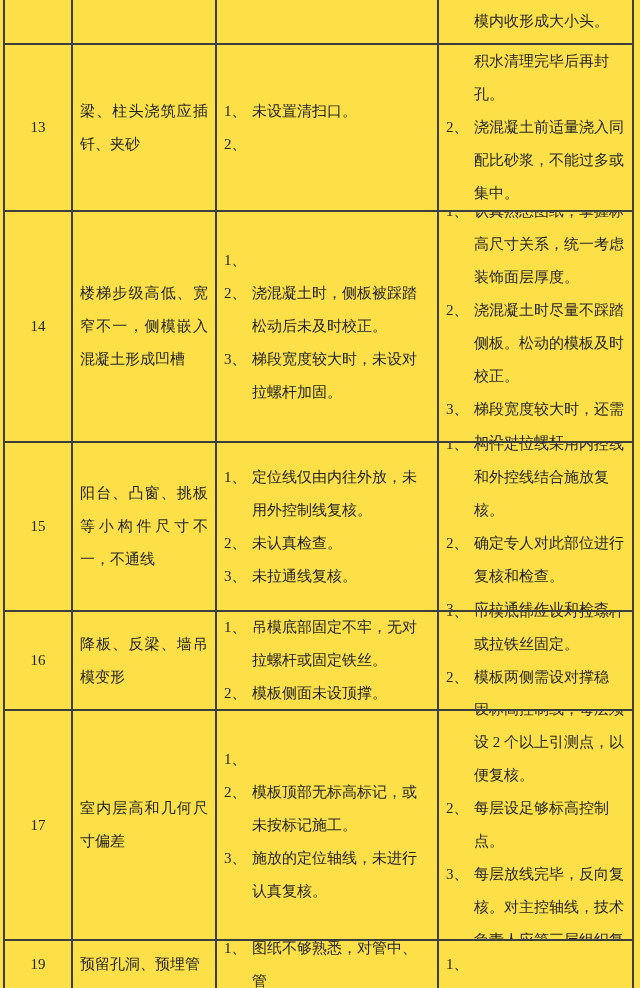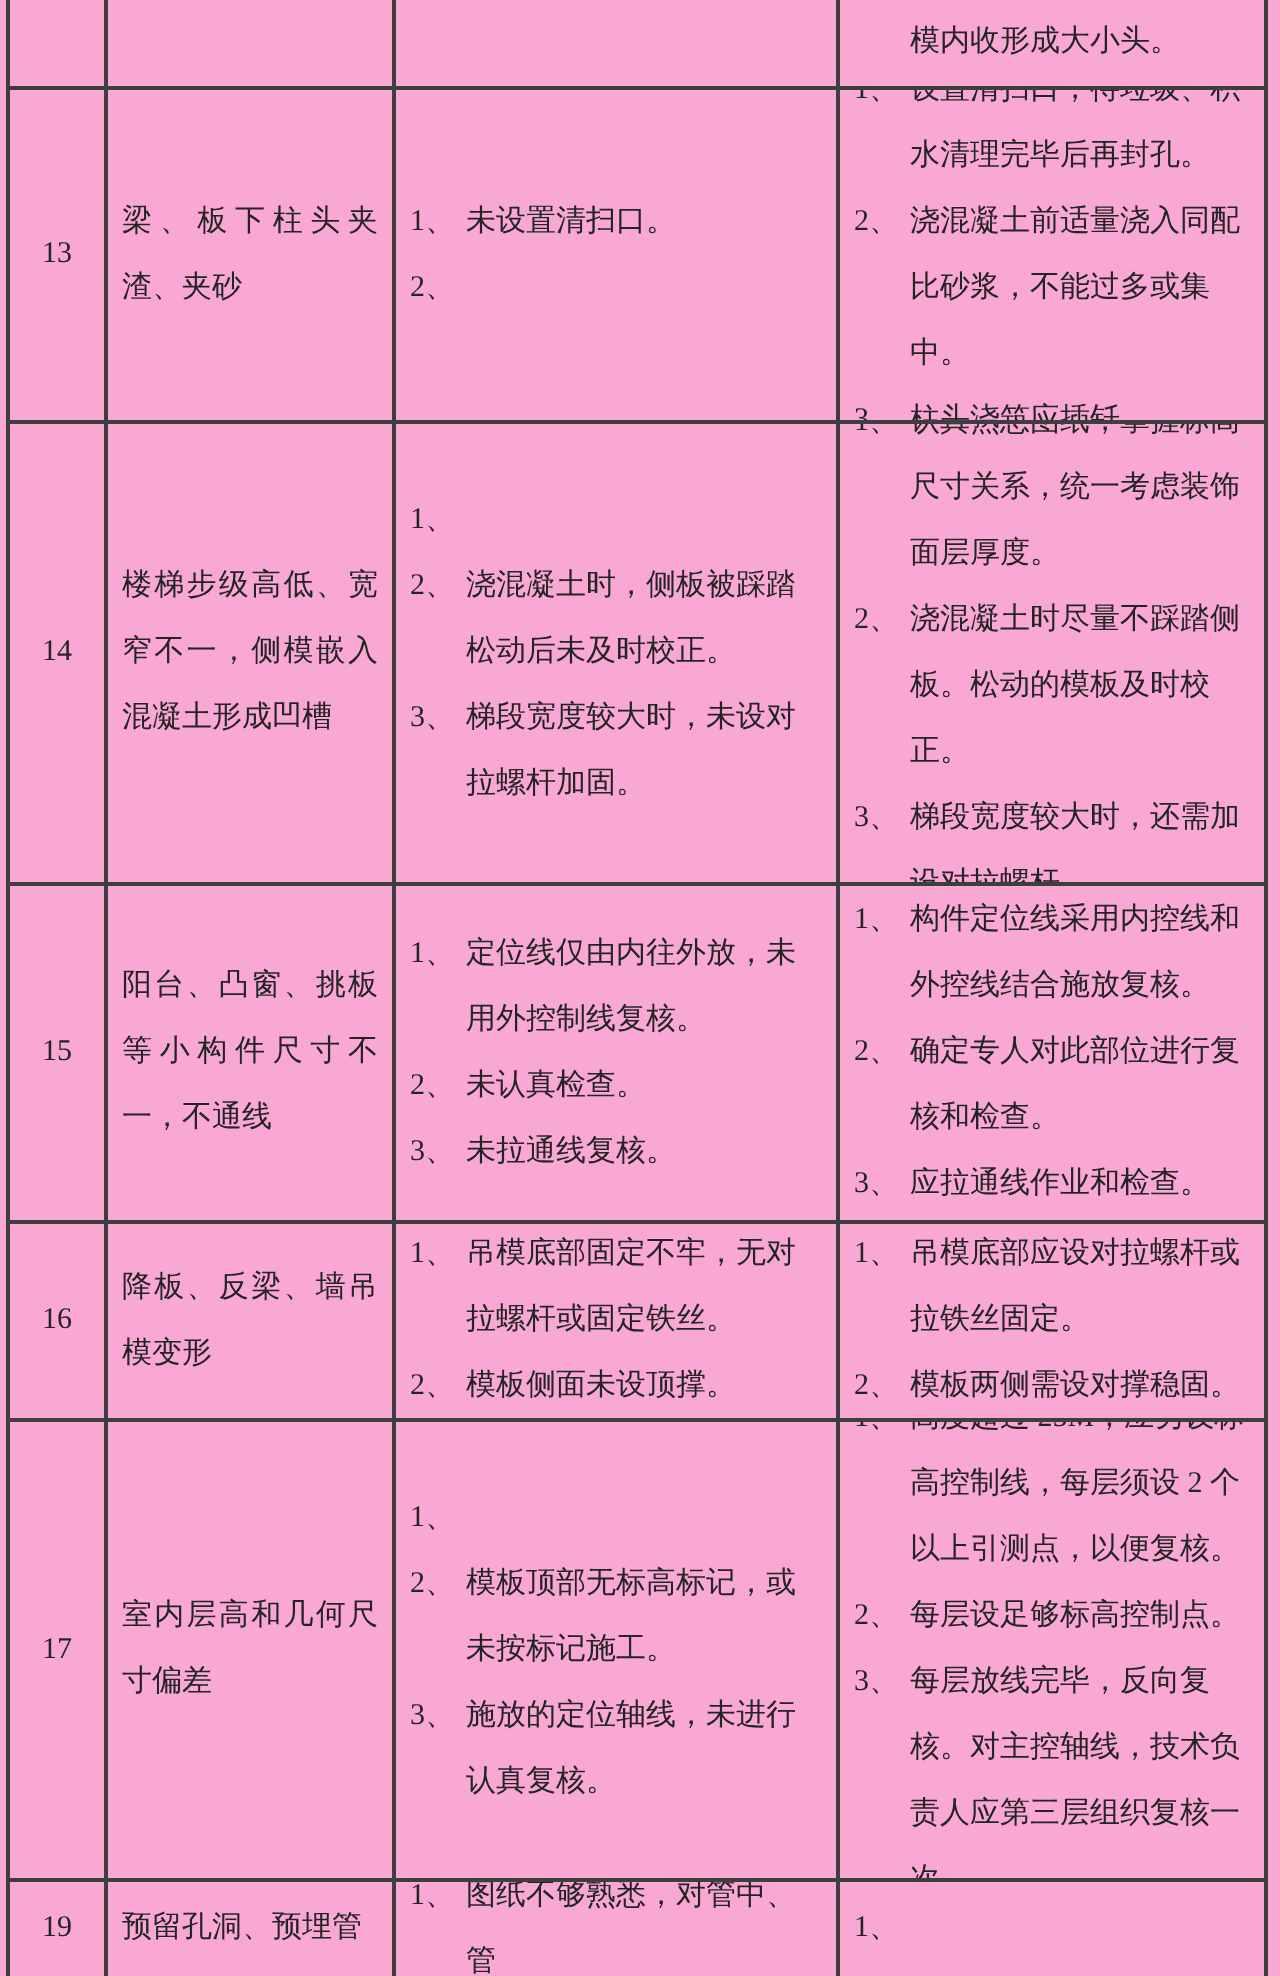--- a/index.html
+++ b/index.html
@@ -5,40 +5,40 @@
   html,body{margin:0;padding:0;}
   body{
     width:640px;height:988px;overflow:hidden;
     background:#f4f4f2;
     font-family:"Liberation Serif","DejaVu Serif",serif;
     color:#242424;
     position:relative;
   }
   .page{
     position:absolute;left:0;top:0;width:640px;height:988px;
-    background:#f9a8d4;overflow:hidden;
+    background:#fde047;overflow:hidden;
   }
   .tbl{
     position:absolute;left:3px;top:0;width:631px;
     box-sizing:border-box;
     border-left:2px solid #3e3e3e;
     border-right:2px solid #3e3e3e;
   }
   .row{
     display:flex;box-sizing:border-box;
     border-bottom:2px solid #3e3e3e;
   }
   .row:last-child{border-bottom:none;}
   .cell{
     box-sizing:border-box;
     display:flex;flex-direction:column;justify-content:center;
     padding:2px 7px;overflow:hidden;
     font-size:15px;line-height:33px;
   }
-  .c1{width:47px;align-items:center;text-align:right;padding:2px 14px;}
+  .c1{width:66px;align-items:center;text-align:right;padding:2px 14px;}
   .c2{width:144px;border-left:2px solid #3e3e3e;text-align:justify;text-align-last:left;}
   .c3{width:222px;border-left:2px solid #3e3e3e;}
   .c4{flex:1;border-left:2px solid #3e3e3e;}
   .li{display:flex;align-items:flex-start;}
   .li .n{flex:none;width:28px;}
   .li .t{flex:1;}
   .cont{padding-left:28px;}
   .r0{height:45px;}
   .r13{height:167px;}
   .r14{height:231px;}
@@ -60,21 +60,21 @@
       <div class="cell c4">
         <div class="cont">模内收形成大小头。</div>
       </div>
     </div>
 
     <div class="row r13">
       <div class="cell c1">
         <span>13</span>
       </div>
       <div class="cell c2">
-        <span>梁、板下柱头夹渣、夹砂</span>
+        <span>梁、柱头浇筑应插钎、夹砂</span>
       </div>
       <div class="cell c3">
         <div class="li">
             <span class="n">1、</span>
             <span class="t">未设置清扫口。</span>
           </div>
         <div class="li">
             <span class="n">2、</span>
           </div>
       </div>

